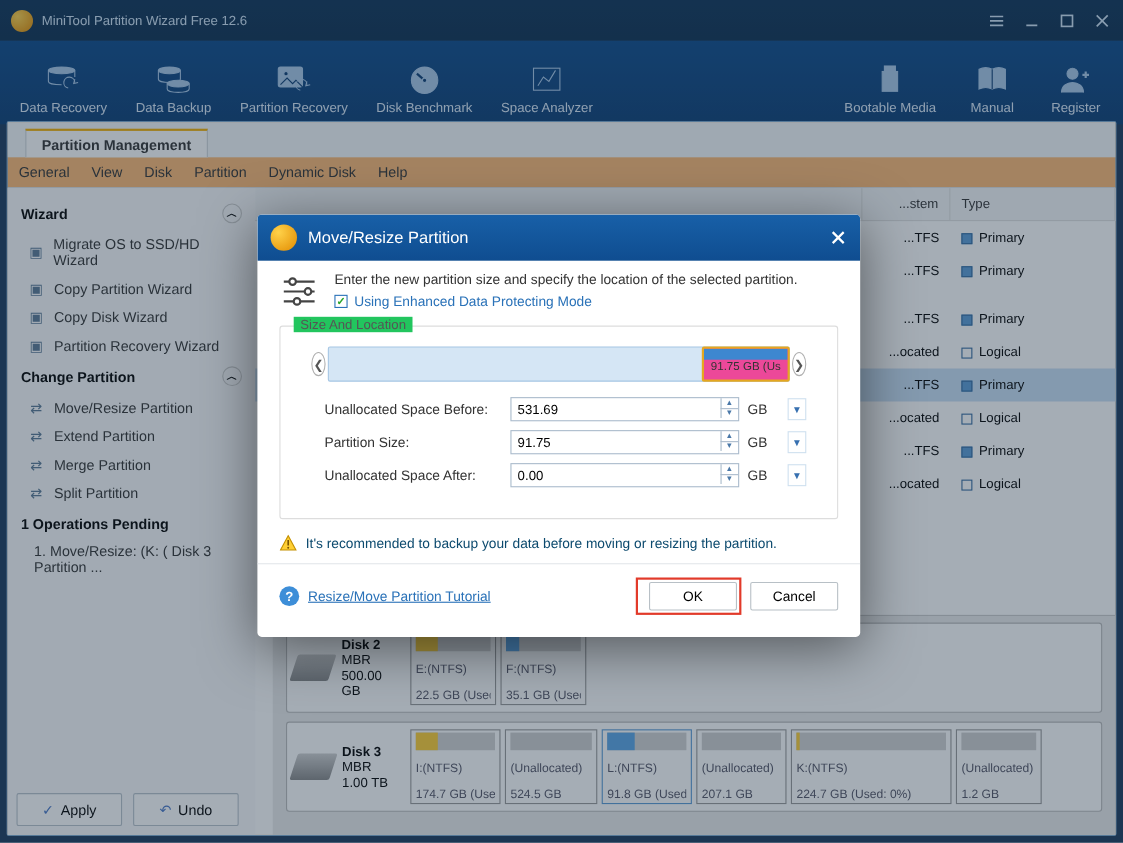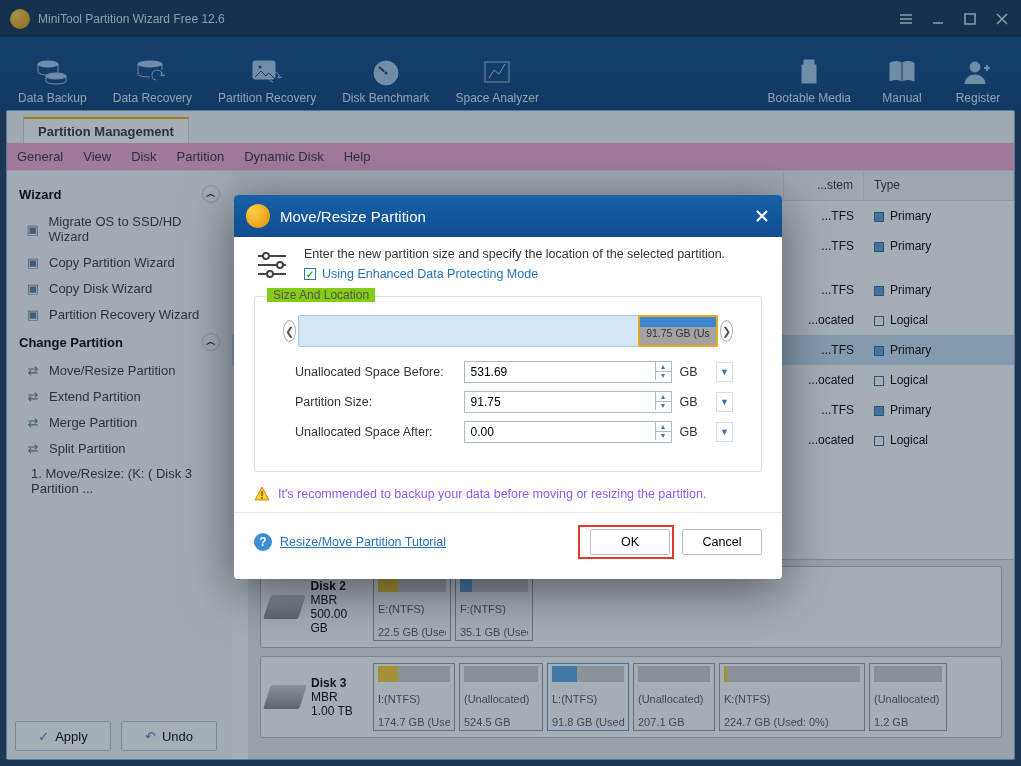--- a/index.html
+++ b/index.html
@@ -10,21 +10,21 @@
 .titlebar .spacer{flex:1}
 .tbicon{width:18px;height:18px;margin-left:14px;display:flex;align-items:center;justify-content:center;color:#cfe3f5;}
 .tbicon svg{width:16px;height:16px;stroke:#cfe3f5;fill:none;stroke-width:1.5}
 
 .ribbon{height:76px; background:linear-gradient(#0d4a8a,#0b3d74); display:flex; padding: 6px 8px; align-items:flex-end; gap:6px; }
 .ribbon .btn{color:#dbe9f8; text-align:center; font-size:12px; padding:4px 10px 2px; display:flex; flex-direction:column; align-items:center; gap:4px; min-width:70px; border-radius:2px;}
 .ribbon .btn .ico{width:34px;height:30px;display:flex;align-items:center;justify-content:center}
 .ribbon .btn svg{width:32px;height:28px;fill:#a9c8e8;stroke:#a9c8e8}
 .ribbon .spacer{flex:1}
 
-.content{position:absolute; top:110px; left:6px; right:6px; bottom:6px; border:1px solid #7ca9cf; background:#f9a8d4; border-radius:2px;}
+.content{position:absolute; top:110px; left:6px; right:6px; bottom:6px; border:1px solid #7ca9cf; background:#fdba74; border-radius:2px;}
 .tabstrip{height:32px; display:flex; background:#f6f8fa; padding-top:6px; padding-left:16px;}
 .tab{background:#fff; border:1px solid #d0d5da; border-bottom:none; padding:5px 14px; font-size:13px; font-weight:600; color:#333; border-top:2px solid #f4b100;}
 .menubar{height:28px; border-bottom:1px solid #e2e2e2; display:flex; gap:20px; padding:6px 10px; font-size:13px; color:#333;}
 
 .workarea{position:absolute; top:60px; left:0; right:0; bottom:0; display:flex; background:#fff;}
 .sidebar{width:225px; background:#fafbfc; padding:8px 0; font-size:13px; overflow:hidden;}
 .sidehead{font-weight:700; padding:6px 12px; display:flex; justify-content:space-between; align-items:center;}
 .sideitem{padding:5px 12px 5px 18px; display:flex; align-items:center; gap:8px; color:#333;}
 .sideitem .si{width:16px;height:16px;display:inline-flex;align-items:center;justify-content:center;color:#5a7995}
 .caret{width:18px;height:18px;border:1px solid #ccc;border-radius:50%;display:flex;align-items:center;justify-content:center;font-size:10px;}
@@ -61,36 +61,36 @@
 .dialog{position:absolute; left:234px; top:195px; width:548px; background:#fff; border-radius:4px; box-shadow:0 10px 50px rgba(0,0,0,0.5); overflow:hidden;}
 .dlgtitle{height:42px;background:linear-gradient(#1860a8,#0f4d90); color:#fff; font-size:15px; display:flex; align-items:center; padding:0 12px;}
 .dlgtitle .logo{width:24px;height:24px;margin-right:10px;background: radial-gradient(circle at 30% 30%, #ffd24a, #e28b00); border-radius:50%;}
 .dlgtitle .x{margin-left:auto;width:16px;height:16px;display:flex;align-items:center;justify-content:center}
 .dlgbody{padding:10px 20px; font-size:12.5px; color:#333;}
 .introw{display:flex;gap:14px;align-items:flex-start;margin-bottom:10px}
 .sliders-ico svg{width:36px;height:36px;stroke:#444;fill:none;stroke-width:2}
 .chk{display:flex;align-items:center;gap:6px;margin-top:6px;color:#2a72b8;}
 .chkbox{width:12px;height:12px;border:1px solid #2a72b8;display:inline-flex;align-items:center;justify-content:center;color:#2aa52a;font-size:10px;font-weight:700}
 .fieldset{border:1px solid #ddd;border-radius:3px;padding:18px 28px 20px;position:relative;margin-bottom:14px}
-.legend{position:absolute;top:-9px;left:12px;background:#84cc16;padding:0 6px;color:#555;font-size:12px;}
+.legend{position:absolute;top:-9px;left:12px;background:#22c55e;padding:0 6px;color:#555;font-size:12px;}
 .sizetrack{display:flex;align-items:center;gap:2px;margin-bottom:14px;justify-content:center}
 .navround{width:22px;height:22px;border:1px solid #b0b0b0;border-radius:50%;display:flex;align-items:center;justify-content:center;background:#fff;font-size:11px;color:#555}
 .track{flex:0 0 420px;height:32px;border:1px solid #a6c6e4;border-radius:2px;background:#d5e6f5;display:flex;}
 .unalloc-seg{flex:1}
-.used-seg{width:80px;border:2px solid #e5a820;background:#a3a3a3;margin:-1px -1px -1px 0;border-radius:2px;display:flex;flex-direction:column;font-size:10.5px;overflow:hidden;text-align:center}
+.used-seg{width:80px;border:2px solid #e5a820;background:#ec4899;margin:-1px -1px -1px 0;border-radius:2px;display:flex;flex-direction:column;font-size:10.5px;overflow:hidden;text-align:center}
 .used-seg .bar{height:10px;background:#3d87d0}
 .frow{display:flex;align-items:center;gap:8px;margin-bottom:8px;padding-left:12px}
 .flabel{width:170px;}
 .numinput{width:208px;height:22px;border:1px solid #aabbcc;padding:2px 18px 2px 6px;font-size:12px;position:relative}
 .spinner{position:absolute;right:1px;top:1px;width:16px;height:18px;display:flex;flex-direction:column}
 .spinner div{flex:1;border-left:1px solid #aabbcc;font-size:7px;display:flex;align-items:center;justify-content:center;color:#4a78a8}
 .spinner div:first-child{border-bottom:1px solid #aabbcc}
 .unit{width:30px;text-align:left}
 .dd{width:18px;height:20px;border:1px solid #cfe0ef;display:flex;align-items:center;justify-content:center;color:#3770b0;font-size:9px}
-.warn{display:flex;align-items:center;gap:8px;color:#8b5cf6;margin-bottom:10px}
+.warn{display:flex;align-items:center;gap:8px;color:#0c4a6e;margin-bottom:10px}
 .warn-ico{width:16px;height:16px}
 .dlghr{height:1px;background:#e3e6ea;margin:10px -20px}
 .dlgfooter{display:flex;align-items:center;padding:2px 0 10px}
 .help-ico{width:18px;height:18px;background:#3d8ed8;border-radius:50%;color:#fff;display:flex;align-items:center;justify-content:center;font-size:12px;font-weight:700;margin-right:8px}
 .tut{color:#2a72b8;text-decoration:underline;font-size:12.5px}
 .dbtn{width:80px;height:26px;border:1px solid #b8c0c6;background:#fff;border-radius:2px;font-size:12.5px;margin-left:8px}
 .okwrap{border:2px solid #e23a2a;padding:2px;margin-left:auto}
 </style>
 </head>
 <body>
@@ -118,39 +118,39 @@
       <svg viewBox="0 0 16 16">
         <path d="M3 3l10 10M13 3L3 13"></path>
       </svg>
     </span>
 </div>
 
 <div class="ribbon">
   <div class="btn">
       <span class="ico">
         <svg viewBox="0 0 32 28">
-          <ellipse cx="12" cy="6" rx="10" ry="3"></ellipse>
-          <path d="M2 6v8c0 1.7 4.5 3 10 3s10-1.3 10-3V6" fill="none"></path>
-          <ellipse cx="20" cy="18" rx="10" ry="3"></ellipse>
-          <path d="M10 18v5c0 1.7 4.5 3 10 3s10-1.3 10-3v-5" fill="none"></path>
-        </svg>
-      </span>
-      <span>Data Backup</span>
-    </div>
-  <div class="btn">
-      <span class="ico">
-        <svg viewBox="0 0 32 28">
           <ellipse cx="14" cy="6" rx="12" ry="3"></ellipse>
           <path d="M2 6v10c0 1.7 5 3 12 3" fill="none"></path>
           <path d="M26 6v6" fill="none"></path>
           <path d="M20 22a5 5 0 1 1 6-5" fill="none"></path>
           <path d="M26 14l-1 4 4-1" fill="none"></path>
         </svg>
       </span>
       <span>Data Recovery</span>
+    </div>
+  <div class="btn">
+      <span class="ico">
+        <svg viewBox="0 0 32 28">
+          <ellipse cx="12" cy="6" rx="10" ry="3"></ellipse>
+          <path d="M2 6v8c0 1.7 4.5 3 10 3s10-1.3 10-3V6" fill="none"></path>
+          <ellipse cx="20" cy="18" rx="10" ry="3"></ellipse>
+          <path d="M10 18v5c0 1.7 4.5 3 10 3s10-1.3 10-3v-5" fill="none"></path>
+        </svg>
+      </span>
+      <span>Data Backup</span>
     </div>
   <div class="btn">
       <span class="ico">
         <svg viewBox="0 0 32 28">
           <rect x="2" y="3" width="22" height="18" rx="2" fill="#a9c8e8"></rect>
           <circle cx="9" cy="9" r="2" fill="#0b3d74"></circle>
           <path d="M4 19l6-6 5 5 3-3 6 6" stroke="#0b3d74" fill="none"></path>
           <path d="M22 24a5 5 0 1 1 6-5" fill="none"></path>
           <path d="M28 16l-1 4 4-1" fill="none"></path>
         </svg>
@@ -260,20 +260,21 @@
           </div>
           <div class="sideitem">
             <span class="si">⇄</span>
             <span>Merge Partition</span>
           </div>
           <div class="sideitem">
             <span class="si">⇄</span>
             <span>Split Partition</span>
           </div>
         </div>
+      <div class="opspending">1 Operations Pending</div>
       <div class="sideitem" style="padding-left:24px">
           <span>1. Move/Resize: (K: ( Disk 3 Partition ...</span>
         </div>
     </div>
 
     <div class="mainpane">
       <div class="gridhead">
         <div class="ghcell" style="flex:1"></div>
         <div class="ghcell" style="width:80px;text-align:right">...stem</div>
         <div class="ghcell" style="width:150px">Type</div>

